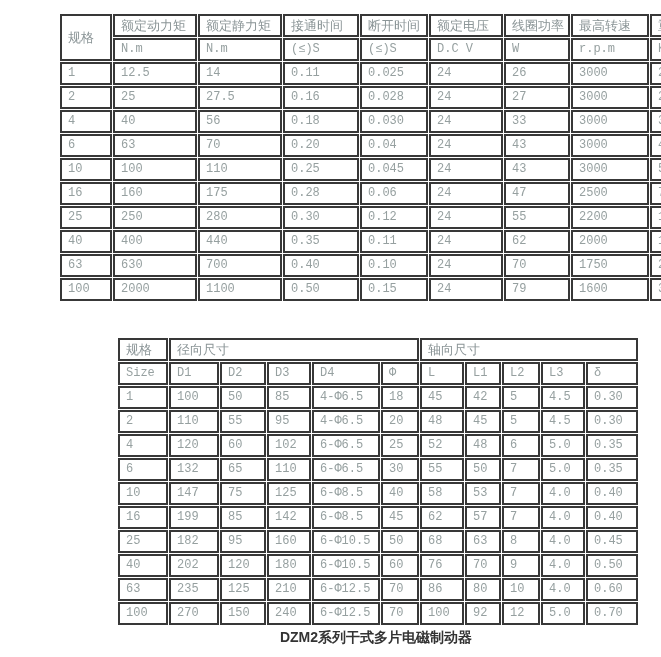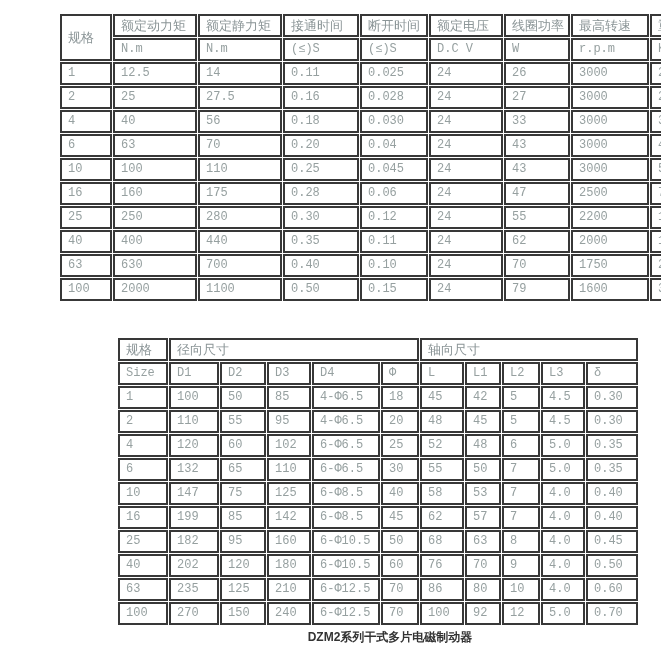--- a/index.html
+++ b/index.html
@@ -47,26 +47,26 @@
     left: 13px;
     top: 13px;
   }
   #table2 {
     position: absolute;
     left: 71px;
     top: 337px;
   }
   .caption {
     position: absolute;
-    left: 85px;
+    left: 71px;
     top: 629px;
     width: 518px;
     text-align: center;
     font-family: "Liberation Sans", "DejaVu Sans", sans-serif;
-    font-size: 12px;
+    font-size: 14px;
     font-weight: bold;
     color: #333333;
   }
 </style>
 </head>
 <body>
 
 <div class="page">
 
   <table class="spec" id="table1">

